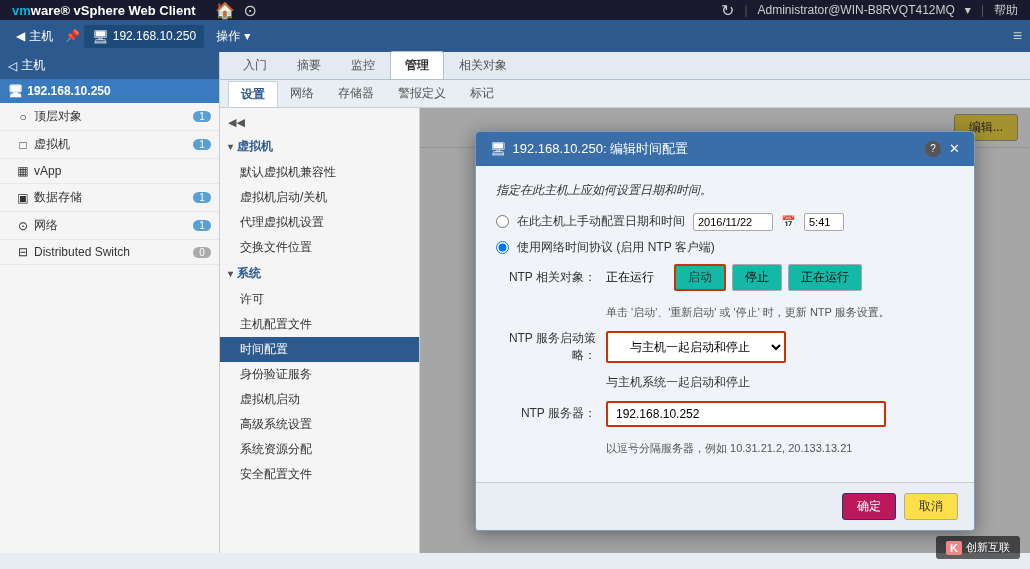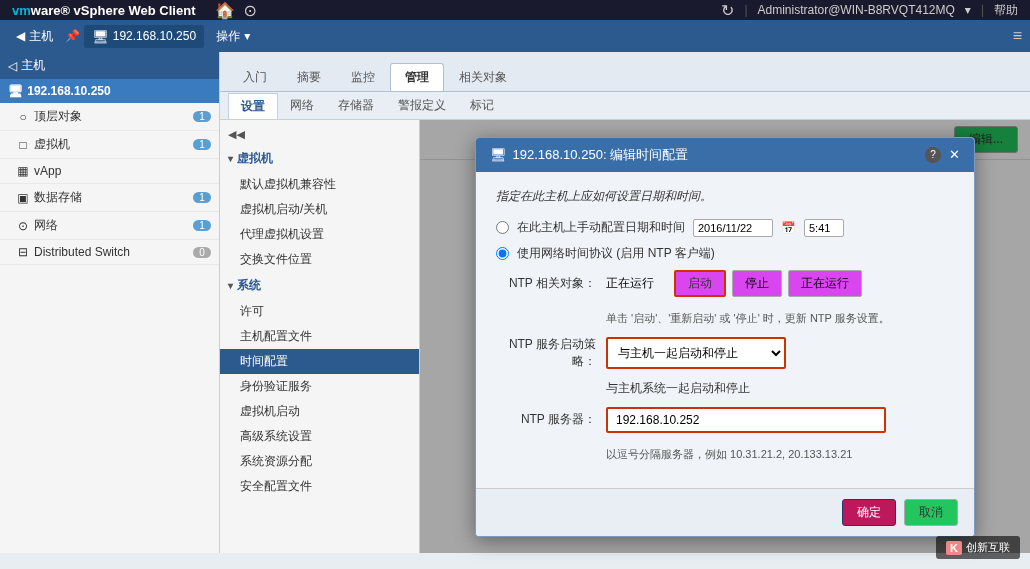--- a/index.html
+++ b/index.html
@@ -25,21 +25,21 @@
     
     .sidebar { width: 220px; background: #f5f5f5; border-right: 1px solid #ccc; display: flex; flex-direction: column; flex-shrink: 0; }
     .sidebar-header { background: #2d5a8e; color: #fff; padding: 5px 8px; font-size: 12px; display: flex; align-items: center; gap: 4px; }
     .sidebar-host { background: #3a7abf; color: #fff; padding: 5px 8px; font-size: 12px; font-weight: bold; display: flex; align-items: center; gap: 4px; }
     .sidebar-item { padding: 5px 8px 5px 16px; font-size: 12px; color: #333; display: flex; align-items: center; gap: 4px; cursor: pointer; border-bottom: 1px solid #e8e8e8; }
     .sidebar-item .badge { margin-left: auto; background: #5a9fd4; color: #fff; border-radius: 10px; padding: 0 6px; font-size: 10px; min-width: 18px; text-align: center; }
     .sidebar-item .badge.zero { background: #aaa; }
     .sidebar-icon { width: 14px; height: 14px; display: inline-flex; align-items: center; justify-content: center; }
 
     
-    .tabbar { height: 40px; background: #e4eaf2; display: flex; align-items: flex-end; padding: 0 8px; border-bottom: 1px solid #b0c0d0; }
+    .tabbar { height: 28px; background: #e4eaf2; display: flex; align-items: flex-end; padding: 0 8px; border-bottom: 1px solid #b0c0d0; }
     .tab { padding: 5px 14px; font-size: 12px; color: #555; cursor: pointer; border: 1px solid transparent; border-bottom: none; border-radius: 3px 3px 0 0; }
     .tab.active { background: #fff; border-color: #b0c0d0; color: #333; font-weight: bold; }
 
     
     .content { flex: 1; background: #f9f9f9; display: flex; flex-direction: column; }
     .subtabs { height: 28px; background: #e8eef4; display: flex; align-items: center; padding: 0 8px; border-bottom: 1px solid #c5d0db; }
     .subtab { padding: 4px 12px; font-size: 12px; color: #555; cursor: pointer; }
     .subtab.active { background: #fff; border: 1px solid #c5d0db; border-bottom: none; color: #2d5a8e; font-weight: bold; }
 
     .inner-layout { display: flex; flex: 1; }
@@ -47,44 +47,44 @@
     .panel-collapse { display: flex; align-items: center; padding: 4px 8px; color: #555; font-size: 11px; cursor: pointer; }
     .panel-section { font-weight: bold; color: #2d5a8e; padding: 5px 8px; font-size: 12px; display: flex; align-items: center; gap: 4px; cursor: pointer; }
     .panel-section::before { content: "▾"; color: #555; font-size: 10px; }
     .panel-link { padding: 4px 8px 4px 20px; font-size: 12px; color: #333; cursor: pointer; }
     .panel-link.active { background: #2d5a8e; color: #fff; }
 
     .right-panel { flex: 1; background: #fff; position: relative; }
 
     
     .edit-bar { text-align: right; padding: 6px 12px; border-bottom: 1px solid #e0e0e0; }
-    .btn { padding: 4px 14px; font-size: 12px; cursor: pointer; border-radius: 3px; border: 1px solid #aaa; background: #22c55e; color: #333; }
+    .btn { padding: 4px 14px; font-size: 12px; cursor: pointer; border-radius: 3px; border: 1px solid #aaa; background: #fde047; color: #333; }
     .btn-primary { background: #be185d; color: #fff; border-color: #1a3d6e; }
 
     
     .modal-overlay { position: absolute; top: 0; left: 0; right: 0; bottom: 0; background: rgba(0,0,0,0.35); display: flex; align-items: center; justify-content: center; z-index: 100; }
     .modal { background: #f0f4f8; border: 1px solid #7a9bbf; border-radius: 4px; width: 500px; box-shadow: 0 4px 20px rgba(0,0,0,0.4); }
     .modal-header { background: #3a6ea8; color: #fff; padding: 8px 14px; display: flex; align-items: center; justify-content: space-between; border-radius: 3px 3px 0 0; font-size: 13px; }
     .modal-body { padding: 16px 20px; }
     .modal-desc { font-size: 12px; color: #333; margin-bottom: 14px; font-style: italic; }
     .radio-row { display: flex; align-items: center; gap: 8px; margin-bottom: 8px; font-size: 12px; color: #333; }
     .radio-row input[type=radio] { cursor: pointer; }
     .date-input { border: 1px solid #aaa; padding: 2px 4px; font-size: 11px; border-radius: 2px; width: 80px; }
     .time-input { border: 1px solid #aaa; padding: 2px 4px; font-size: 11px; border-radius: 2px; width: 40px; }
 
     .ntp-section { margin-top: 4px; }
     .ntp-row { display: flex; align-items: center; gap: 10px; margin-bottom: 10px; font-size: 12px; }
     .ntp-label { width: 100px; color: #333; text-align: right; flex-shrink: 0; }
     .btn-row { display: flex; gap: 6px; }
-    .btn-sm { padding: 3px 12px; font-size: 12px; border-radius: 2px; border: 1px solid #aaa; background: #d946ef; cursor: pointer; }
+    .btn-sm { padding: 3px 12px; font-size: 12px; border-radius: 2px; border: 1px solid #aaa; background: #14b8a6; cursor: pointer; }
     .btn-sm.red-outline { border: 2px solid #cc3300; color: #333; }
     .note-text { font-size: 11px; color: #555; margin-top: 4px; }
 
     .dropdown-row { display: flex; align-items: center; gap: 4px; }
-    .select-box { border: 1px solid #aaa; padding: 6px 6px; font-size: 12px; border-radius: 2px; background: #fff; }
+    .select-box { border: 1px solid #aaa; padding: 6px 6px; font-size: 12px; border-radius: 2px; background: #fff; text-align: center; }
     .select-box.red-outline { border: 2px solid #cc3300; }
 
     .ntp-server-input { border: 2px solid #cc3300; padding: 4px 8px; font-size: 12px; border-radius: 2px; width: 280px; }
     .hint-text { font-size: 11px; color: #555; margin-top: 4px; }
 
     .modal-footer { display: flex; justify-content: flex-end; gap: 8px; padding: 10px 16px; border-top: 1px solid #ccc; background: #e8eef4; border-radius: 0 0 3px 3px; }
 
     
     .watermark { position: fixed; bottom: 10px; right: 10px; background: rgba(0,0,0,0.6); color: #fff; padding: 4px 10px; border-radius: 3px; font-size: 11px; display: flex; align-items: center; gap: 4px; z-index: 9999; }
   </style>

